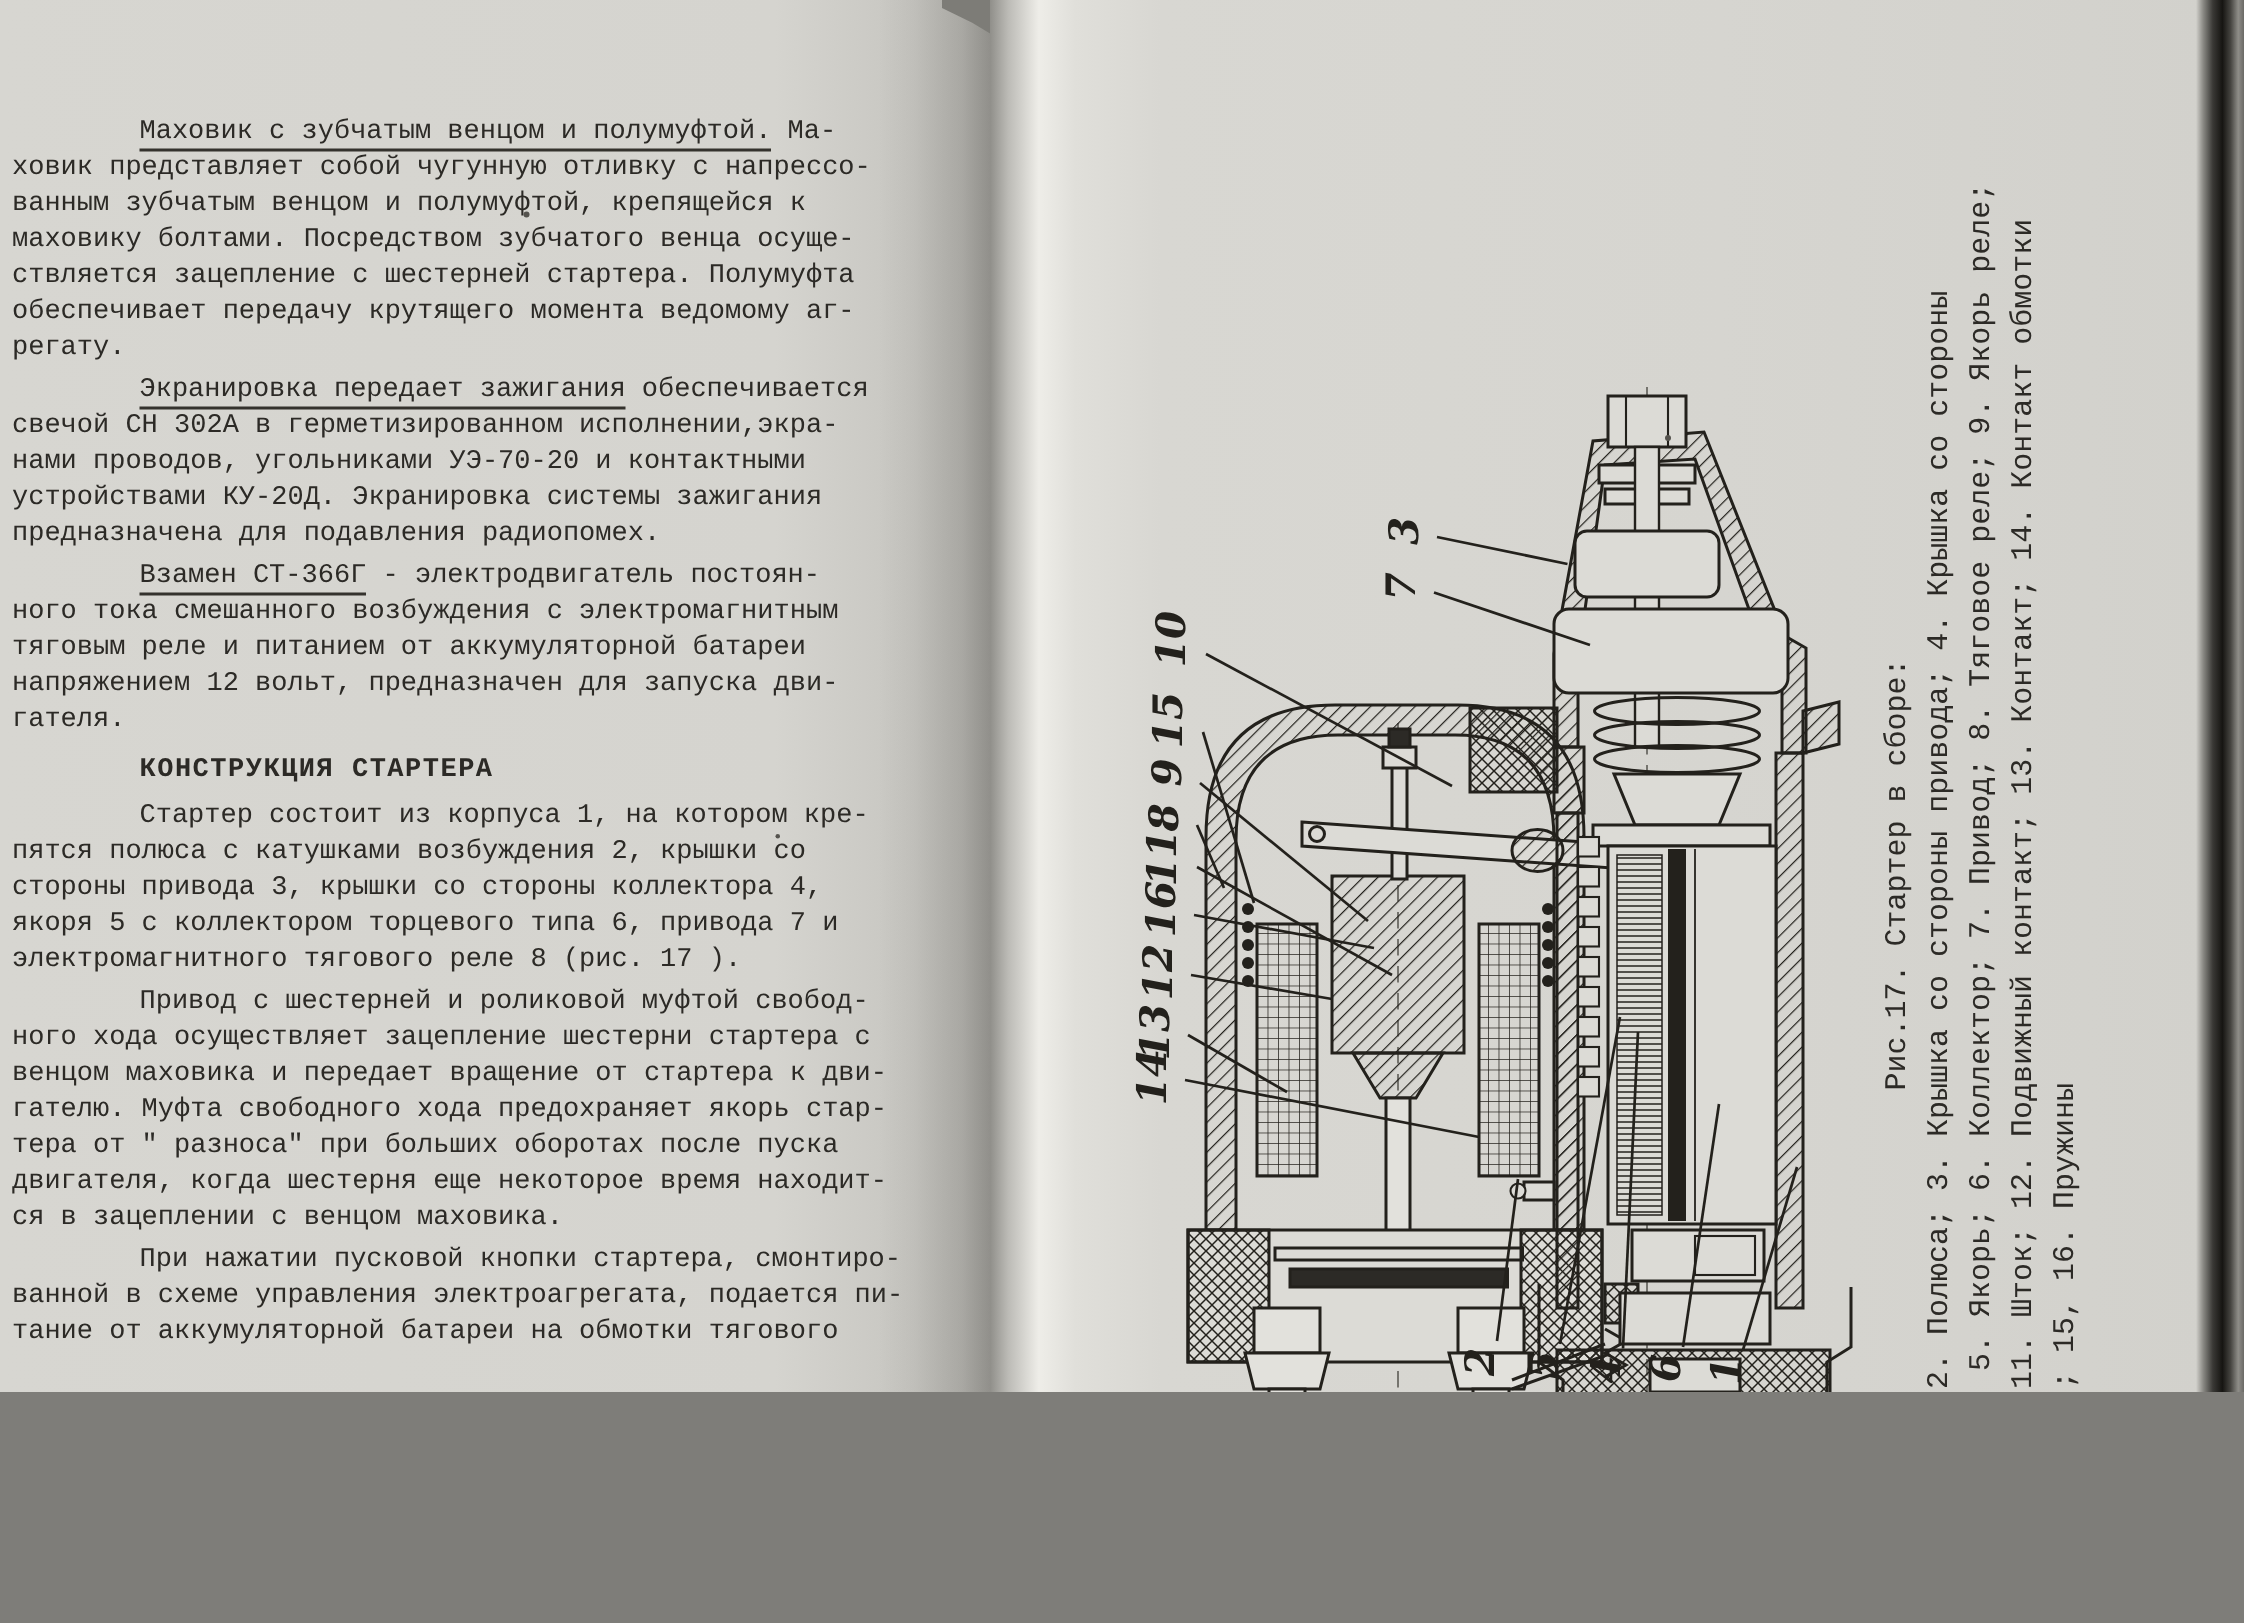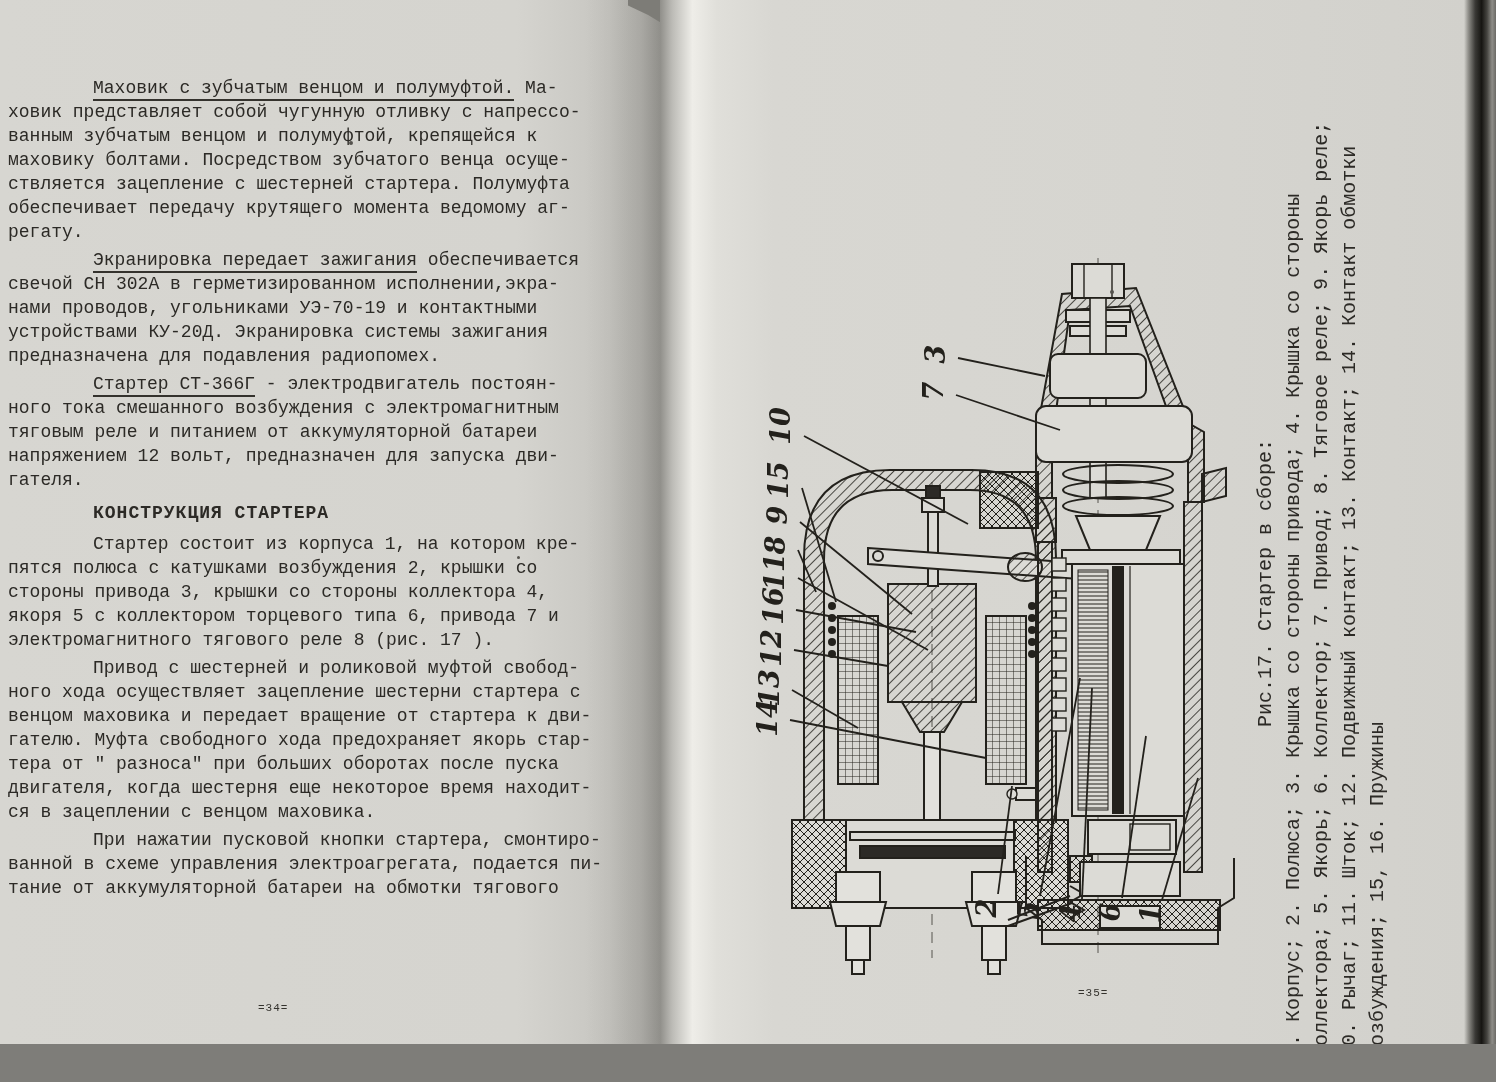--- a/index.html
+++ b/index.html
@@ -1,16 +1,16 @@
 <!DOCTYPE html>
 <html><head>
 <meta charset="utf-8">
 <style>
   html,body{margin:0;padding:0;background:#7e7d79;}
-  .scan{position:relative;width:1496px;height:1044px;overflow:hidden;
+  .scan{position:relative;width:1496px;height:928px;overflow:hidden;
         background:#c2410c;font-family:"Liberation Mono","DejaVu Sans Mono",monospace;
         color:#2c2a26;}
   .top-edge{position:absolute;left:0;top:0;width:100%;height:14px;
         background:linear-gradient(180deg,#e6e5e0 0%,#bdbcb7 55%,rgba(0,0,0,0) 100%);}
   
   .left-page{position:absolute;left:0;top:0;width:662px;height:1082px;
         background:linear-gradient(90deg,#d7d6d1 0%,#d5d4cf 78%,#c7c6c1 92%,#aeada8 100%);}
   .textcol{position:absolute;left:8px;top:76px;width:612px;font-size:18px;line-height:24px;}
   .para{margin:0 0 4px 0;white-space:pre-line;text-indent:85px;}
   .para .lead{border-bottom:2px solid #34322d;padding-bottom:1px;}
@@ -60,24 +60,24 @@
     <div class="textcol">
       <p class="para"><span class="lead">Маховик с зубчатым венцом и полумуфтой.</span><span> Ма-
 ховик представляет собой чугунную отливку с напрессо-
 ванным зубчатым венцом и полумуфтой, крепящейся к
 маховику болтами. Посредством зубчатого венца осуще-
 ствляется зацепление с шестерней стартера. Полумуфта
 обеспечивает передачу крутящего момента ведомому аг-
 регату.</span></p>
       <p class="para"><span class="lead">Экранировка передает зажигания</span><span> обеспечивается
 свечой СН 302А в герметизированном исполнении,экра-
-нами проводов, угольниками УЭ-70-19 и контактными
+нами проводов, угольниками УЭ-70-20 и контактными
 устройствами КУ-20Д. Экранировка системы зажигания
 предназначена для подавления радиопомех.</span></p>
-      <p class="para"><span class="lead">Стартер СТ-366Г</span><span> - электродвигатель постоян-
+      <p class="para"><span class="lead">Взамен СТ-366Г</span><span> - электродвигатель постоян-
 ного тока смешанного возбуждения с электромагнитным
 тяговым реле и питанием от аккумуляторной батареи
 напряжением 12 вольт,  предназначен для запуска дви-
 гателя.</span></p>
       <h3 class="sect">КОНСТРУКЦИЯ СТАРТЕРА</h3>
       <p class="para"><span>Стартер состоит из корпуса 1, на котором кре-
 пятся полюса с катушками возбуждения 2, крышки со
 стороны привода 3, крышки со стороны коллектора 4,
 якоря 5 с коллектором торцевого типа 6, привода 7 и
 электромагнитного тягового реле 8 (рис. 17 ).</span></p>

